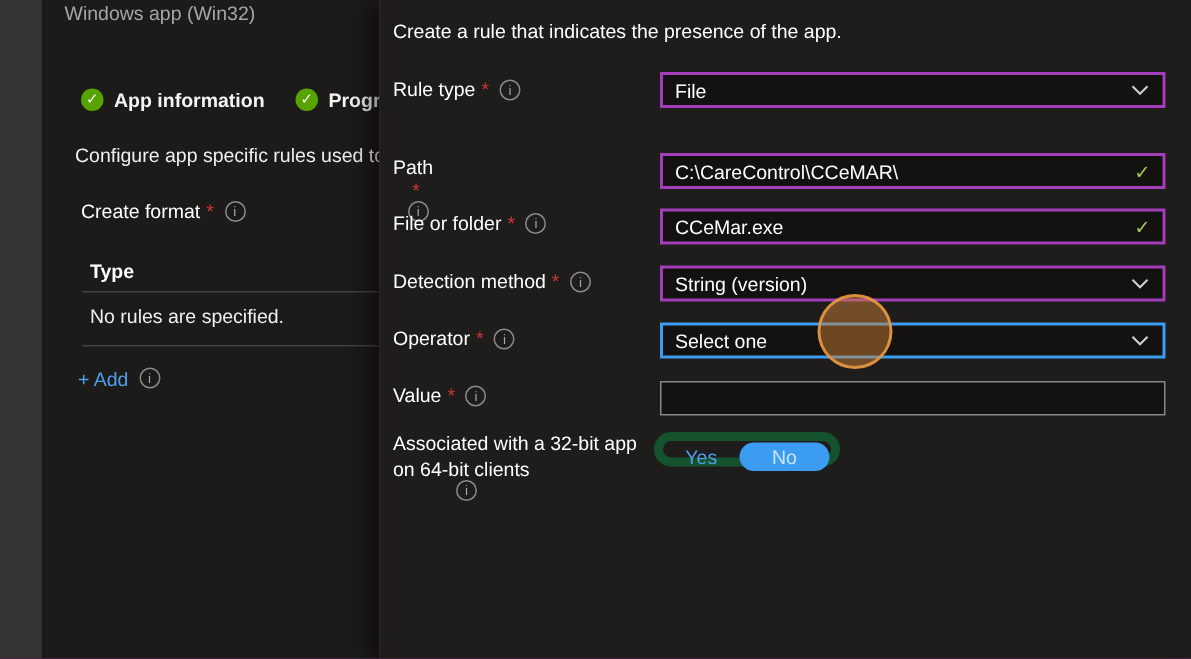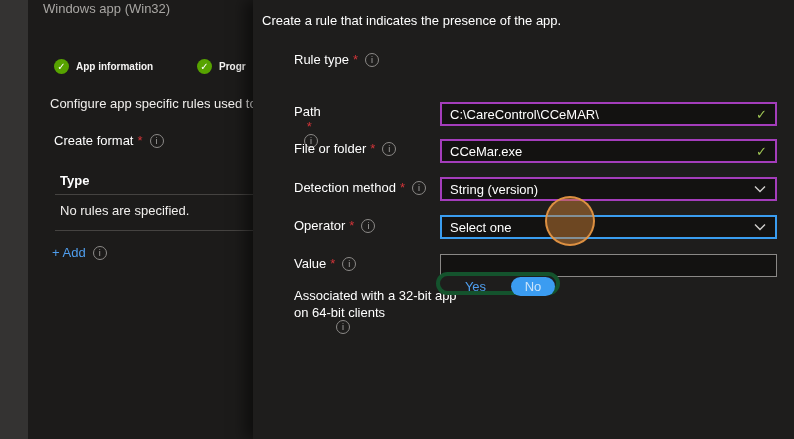--- a/index.html
+++ b/index.html
@@ -10,53 +10,53 @@
   }
   
   .left-strip{position:absolute;left:0;top:0;width:28px;height:439px;background:#343332;}
   
   .left-panel{position:absolute;left:28px;top:0;width:225px;height:439px;background:#1c1b1a;overflow:hidden;}
   .lp-title{position:absolute;left:15px;top:1px;font-size:13px;color:#a8a6a3;white-space:nowrap;}
   .step{position:absolute;top:59px;display:flex;align-items:center;gap:7px;white-space:nowrap;}
   .step1{left:26px;} .step2{left:169px;}
   .step-check{width:15px;height:15px;border-radius:50%;background:#57a300;color:#fff;
     font-size:10px;line-height:15px;text-align:center;flex:0 0 15px;}
-  .step-label{font-size:10px;font-weight:700;color:#f5f4f3;}
+  .step-label{font-size:13px;font-weight:700;color:#f5f4f3;}
   .lp-desc{position:absolute;left:22px;top:96px;font-size:13px;color:#f1efed;white-space:nowrap;}
   .lp-rules-format{position:absolute;left:26px;top:133px;font-size:13px;color:#fff;white-space:nowrap;display:flex;align-items:center;}
   .req{color:#d13438;margin-left:4px;font-size:13px;}
   .info-icon{display:inline-block;width:12px;height:12px;border:1px solid #8c8a88;border-radius:50%;
     color:#a9a7a5;font-size:9px;line-height:12px;text-align:center;margin-left:7px;font-style:normal;flex:0 0 12px;}
   .lp-table-header{position:absolute;left:32px;top:173px;font-size:13px;font-weight:700;color:#fff;}
   .divider{position:absolute;left:27px;width:198px;height:1px;background:#454341;}
   .div1{top:194px;} .div2{top:230px;}
   .lp-empty{position:absolute;left:32px;top:203px;font-size:13px;color:#f1efed;white-space:nowrap;}
-  .lp-add{position:absolute;left:24px;top:245px;font-size:13px;color:#4f9eee;display:flex;align-items:flex-end;cursor:pointer;white-space:nowrap;}
+  .lp-add{position:absolute;left:24px;top:245px;font-size:13px;color:#4f9eee;display:flex;align-items:flex-start;cursor:pointer;white-space:nowrap;}
   
   .pane{position:absolute;left:253px;top:0;width:541px;height:439px;background:#1e1d1c;
     box-shadow:-8px 0 14px rgba(0,0,0,.5);}
   .pane-desc{position:absolute;left:9px;top:13px;font-size:13px;color:#fff;white-space:nowrap;}
-  .flabel{position:absolute;left:9px;font-size:13px;color:#fff;display:flex;align-items:center;white-space:nowrap;margin-left:32px;}
+  .flabel{position:absolute;left:9px;font-size:13px;color:#fff;display:flex;align-items:center;white-space:nowrap;}
   .control{position:absolute;left:187px;width:337px;box-sizing:border-box;background:#131211;}
   .dropdown{height:24px;border:2px solid #a43dbb;display:flex;align-items:center;
     justify-content:space-between;padding:0 9px 0 8px;cursor:pointer;}
   .dropdown.blue{border-color:#3a9df0;}
   .dd-text{font-size:13px;color:#fff;white-space:nowrap;overflow:hidden;}
   .chevron{flex:0 0 12px;display:flex;align-items:center;}
   .inputwrap{height:24px;border:2px solid #a43dbb;display:flex;align-items:center;padding:0 8px;gap:12px;}
   .inputwrap input, .plaininput input{
     flex:1;background:transparent;border:none;outline:none;color:#fff;
     font-size:13px;font-family:"Liberation Sans",sans-serif;padding:0;min-width:0;}
   .valid-check{color:#9fc655;font-size:13px;margin-left:8px;flex:0 0 auto;}
   .plaininput{height:23px;border:1px solid #8a8886;display:flex;align-items:center;padding:0 8px;}
   
-  .toggle{position:absolute;left:183px;top:272px;width:124px;height:23px;border:4px solid #14532d;
+  .toggle{position:absolute;left:183px;top:288px;width:124px;height:23px;border:6px solid #14532d;
     border-radius:12px;display:flex;box-sizing:border-box;background:#1e1d1c;cursor:pointer;}
   .toggle-yes{flex:1;text-align:center;line-height:21px;color:#4f9eee;font-size:13px;}
-  .toggle-no{width:44px;height:19px;margin:1px 1px 1px 0;background:#3b9cf1;border-radius:10px;
+  .toggle-no{width:60px;height:19px;margin:1px 1px 1px 0;background:#3b9cf1;border-radius:10px;
     text-align:center;line-height:19px;color:#cbe4fa;font-size:13px;}
   
   .click-ring{position:absolute;left:545px;top:196px;width:50px;height:50px;border-radius:50%;
     box-sizing:border-box;background:rgba(210,130,55,.48);border:2px solid rgba(233,152,69,.9);z-index:99;pointer-events:none;}
 </style>
 </head>
 <body>
 
 <div class="canvas">
 
@@ -93,20 +93,28 @@
     </div>
   </div>
 
   <div class="pane">
     <div class="pane-desc">Create a rule that indicates the presence of the app.</div>
 
     <div class="flabel" style="top:52px;">
       <span>Rule type</span>
       <span class="req">*</span>
       <span class="info-icon">i</span>
+    </div>
+    <div class="control dropdown" style="top:48px;">
+      <span class="dd-text">File</span>
+      <span class="chevron">
+        <svg width="12" height="8" viewBox="0 0 12 8">
+            <path d="M1 1.5 L6 6.5 L11 1.5" stroke="#d0cecc" stroke-width="1.4" fill="none"></path>
+          </svg>
+      </span>
     </div>
 
     <div class="flabel" style="top:104px;flex-direction:column;">
       <span>Path</span>
       <span class="req">*</span>
       <span class="info-icon">i</span>
     </div>
     <div class="control inputwrap" style="top:102px;">
       <input readonly="" value="C:\CareControl\CCeMAR\" style="">
       <span class="valid-check">✓</span>

